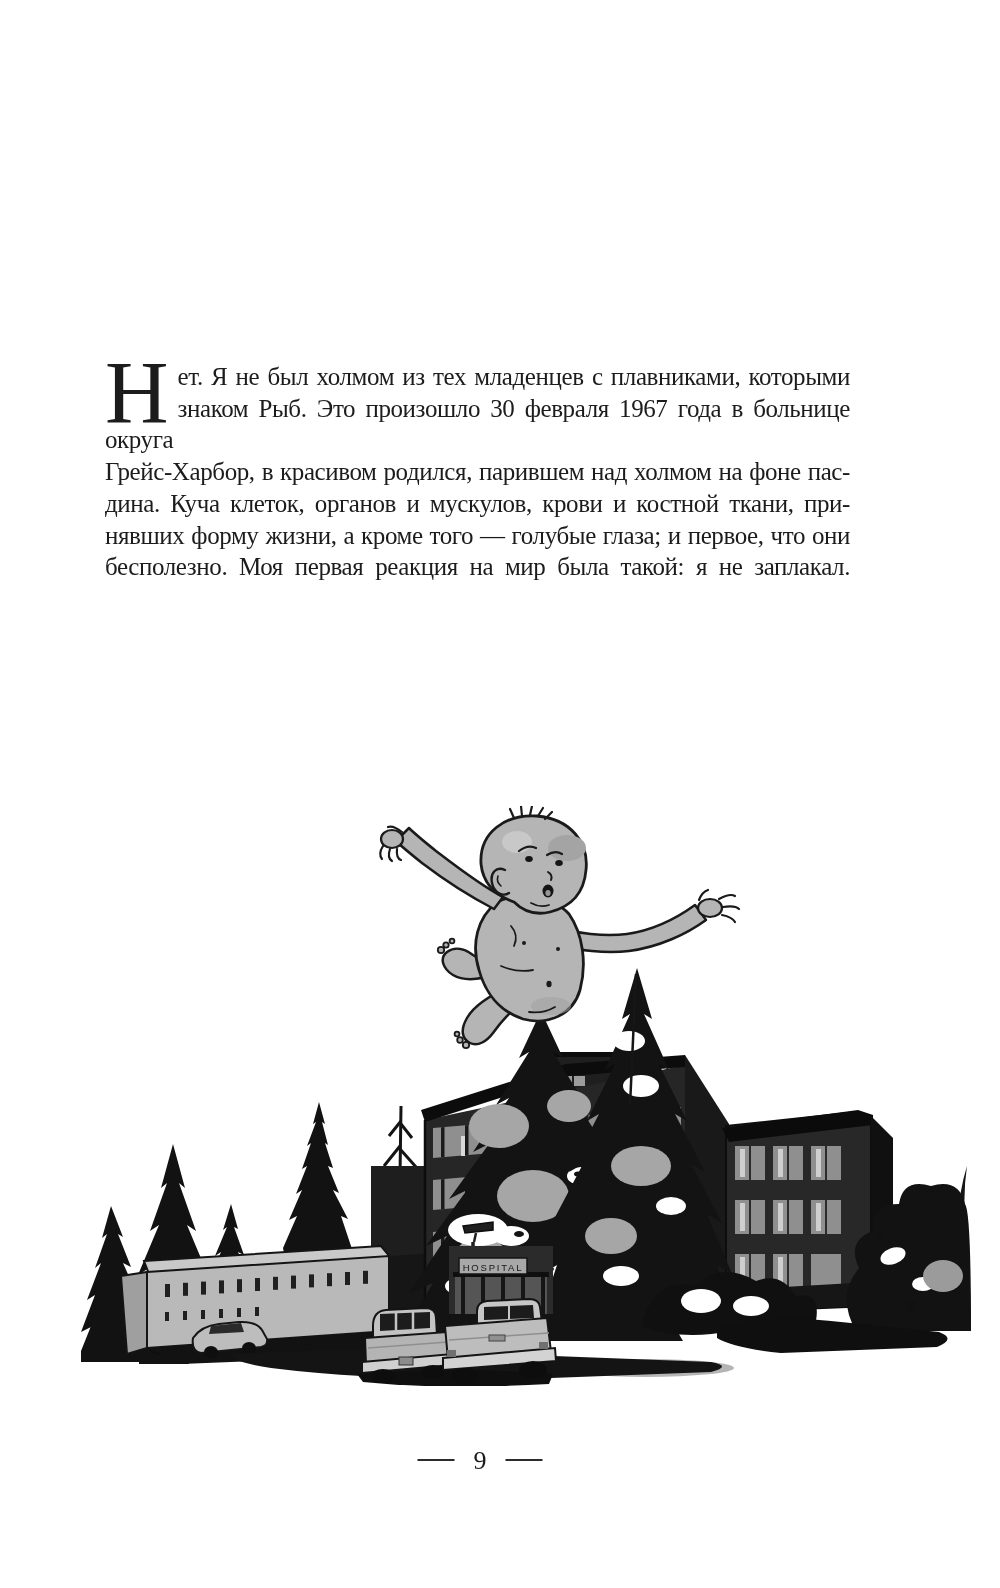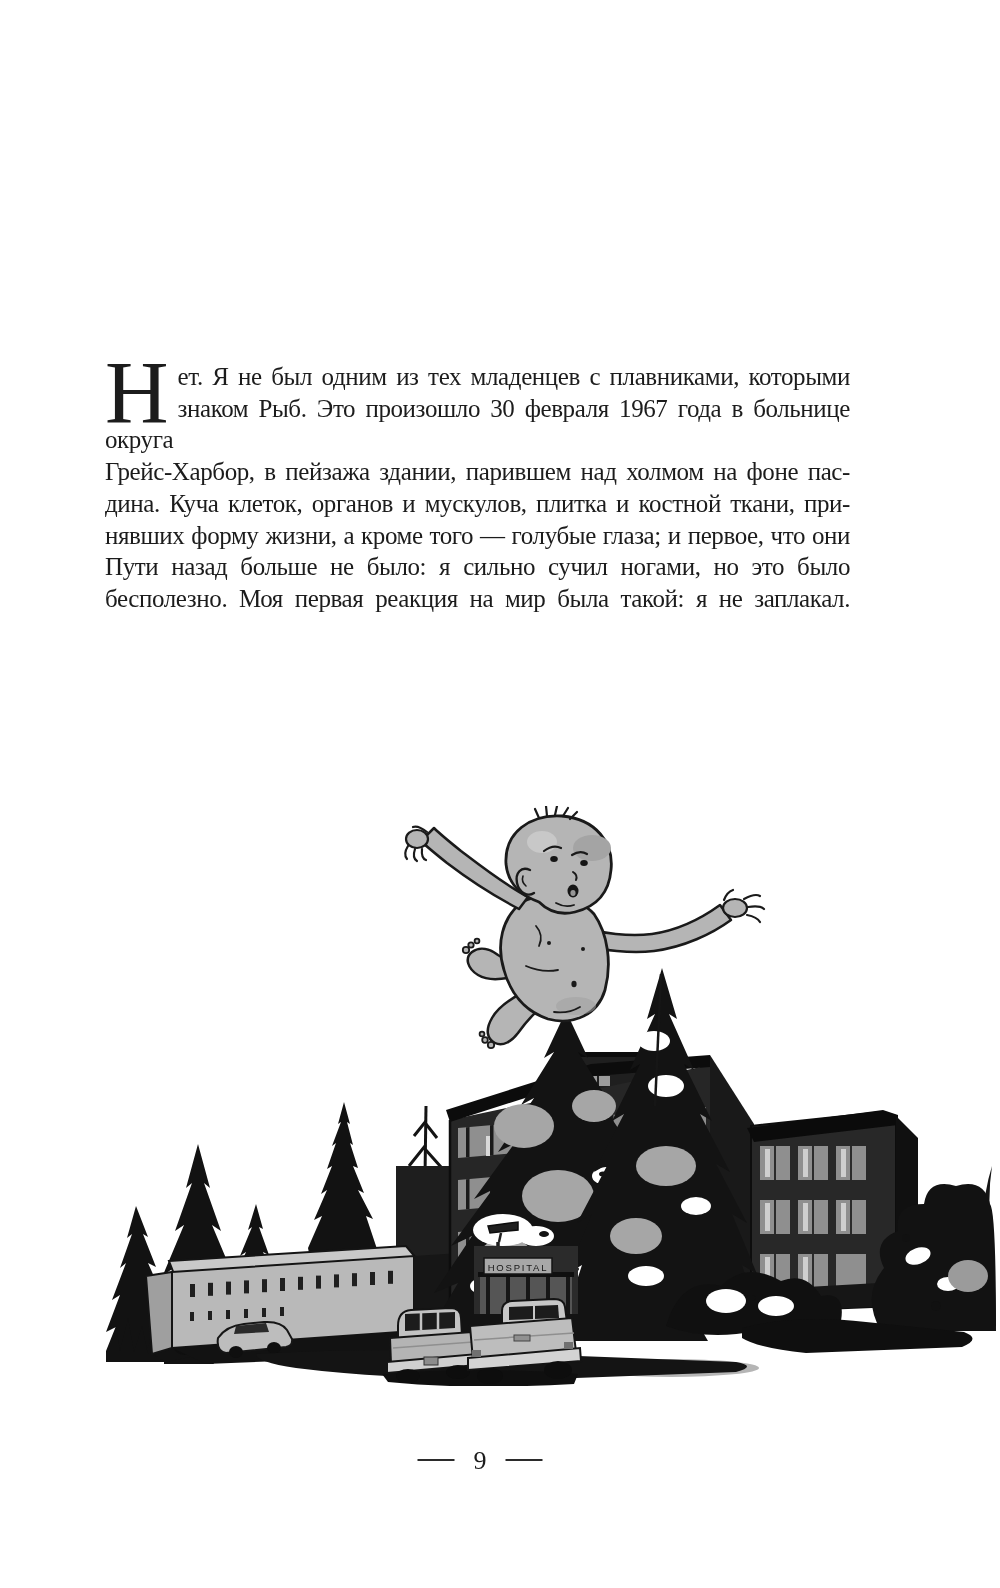--- a/index.html
+++ b/index.html
@@ -10,42 +10,41 @@
   }
   .text-block {
     position:absolute; left:105px; top:361px; width:745px;
     font-size:25px; line-height:31.7px; letter-spacing:-0.4px;
   }
   .tl { text-align:justify; text-align-last:justify; }
   .dropcap {
     float:left; font-size:88px; line-height:62px; height:62px;
     margin:1px 9px 0 0; letter-spacing:0;
   }
-  .illustration { position:absolute; left:66px; top:790px; width:890px; height:580px;text-align:right; }
+  .illustration { position:absolute; left:41px; top:790px; width:890px; height:580px;text-align:right; }
   .illustration svg { display:block; width:890px; height:580px; }
   .footer {
     position:absolute; top:1446px; left:480px; transform:translateX(-50%);
     display:flex; align-items:center;
   }
   .rule { width:37px; height:2px; background:#2b2b2b; }
   .pnum { font-size:26px; line-height:1; margin:0 19px; padding-top:2px; }
 </style>
 </head>
 <body>
 
 <div class="page">
 
   <div class="text-block">
     <span class="dropcap">Н</span>
-    <div class="tl">ет. Я не был одним из тех младенцев с плавниками, которыми</div>
+    <div class="tl">ет. Я не был холмом из тех младенцев с плавниками, которыми</div>
     <div class="tl">знаком Рыб. Это произошло 30 февраля 1967 года в больнице округа</div>
-    <div class="tl">Грейс-Харбор, в пейзажа здании, парившем над холмом на фоне пас-</div>
-    <div class="tl">дина. Куча клеток, органов и мускулов, плитка и костной ткани, при-</div>
+    <div class="tl">Грейс-Харбор, в красивом родился, парившем над холмом на фоне пас-</div>
+    <div class="tl">дина. Куча клеток, органов и мускулов, крови и костной ткани, при-</div>
     <div class="tl">нявших форму жизни, а кроме того — голубые глаза; и первое, что они</div>
-    <div class="tl">Пути назад больше не было: я сильно сучил ногами, но это было</div>
     <div class="tl">бесполезно. Моя первая реакция на мир была такой: я не заплакал.</div>
   </div>
 
   <figure class="illustration">
     <svg viewBox="0 0 890 580" xmlns="http://www.w3.org/2000/svg">
       <defs>
         <pattern id="mull" width="24" height="6" patternUnits="userSpaceOnUse">
           <rect x="0" y="0" width="3.5" height="6" fill="#1a1a1a"></rect>
         </pattern>
       </defs>

